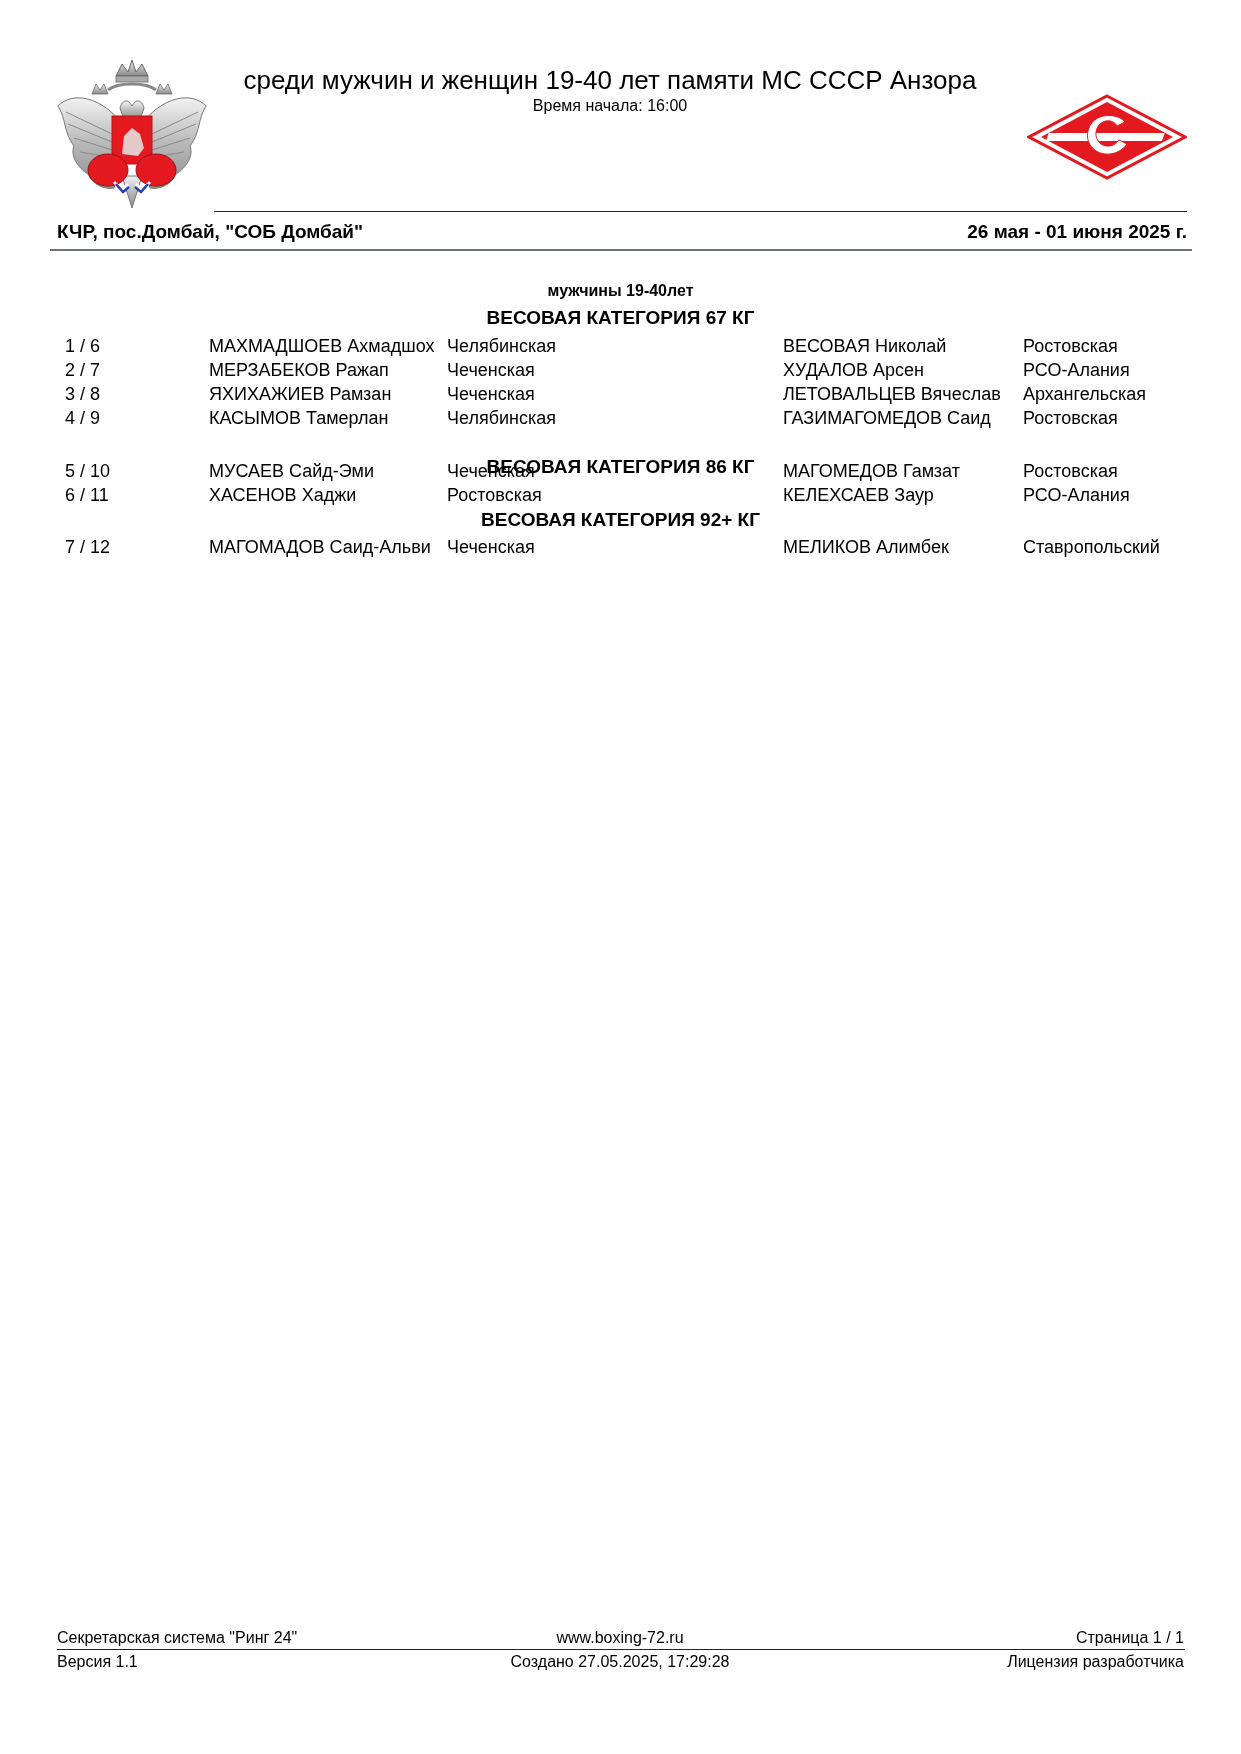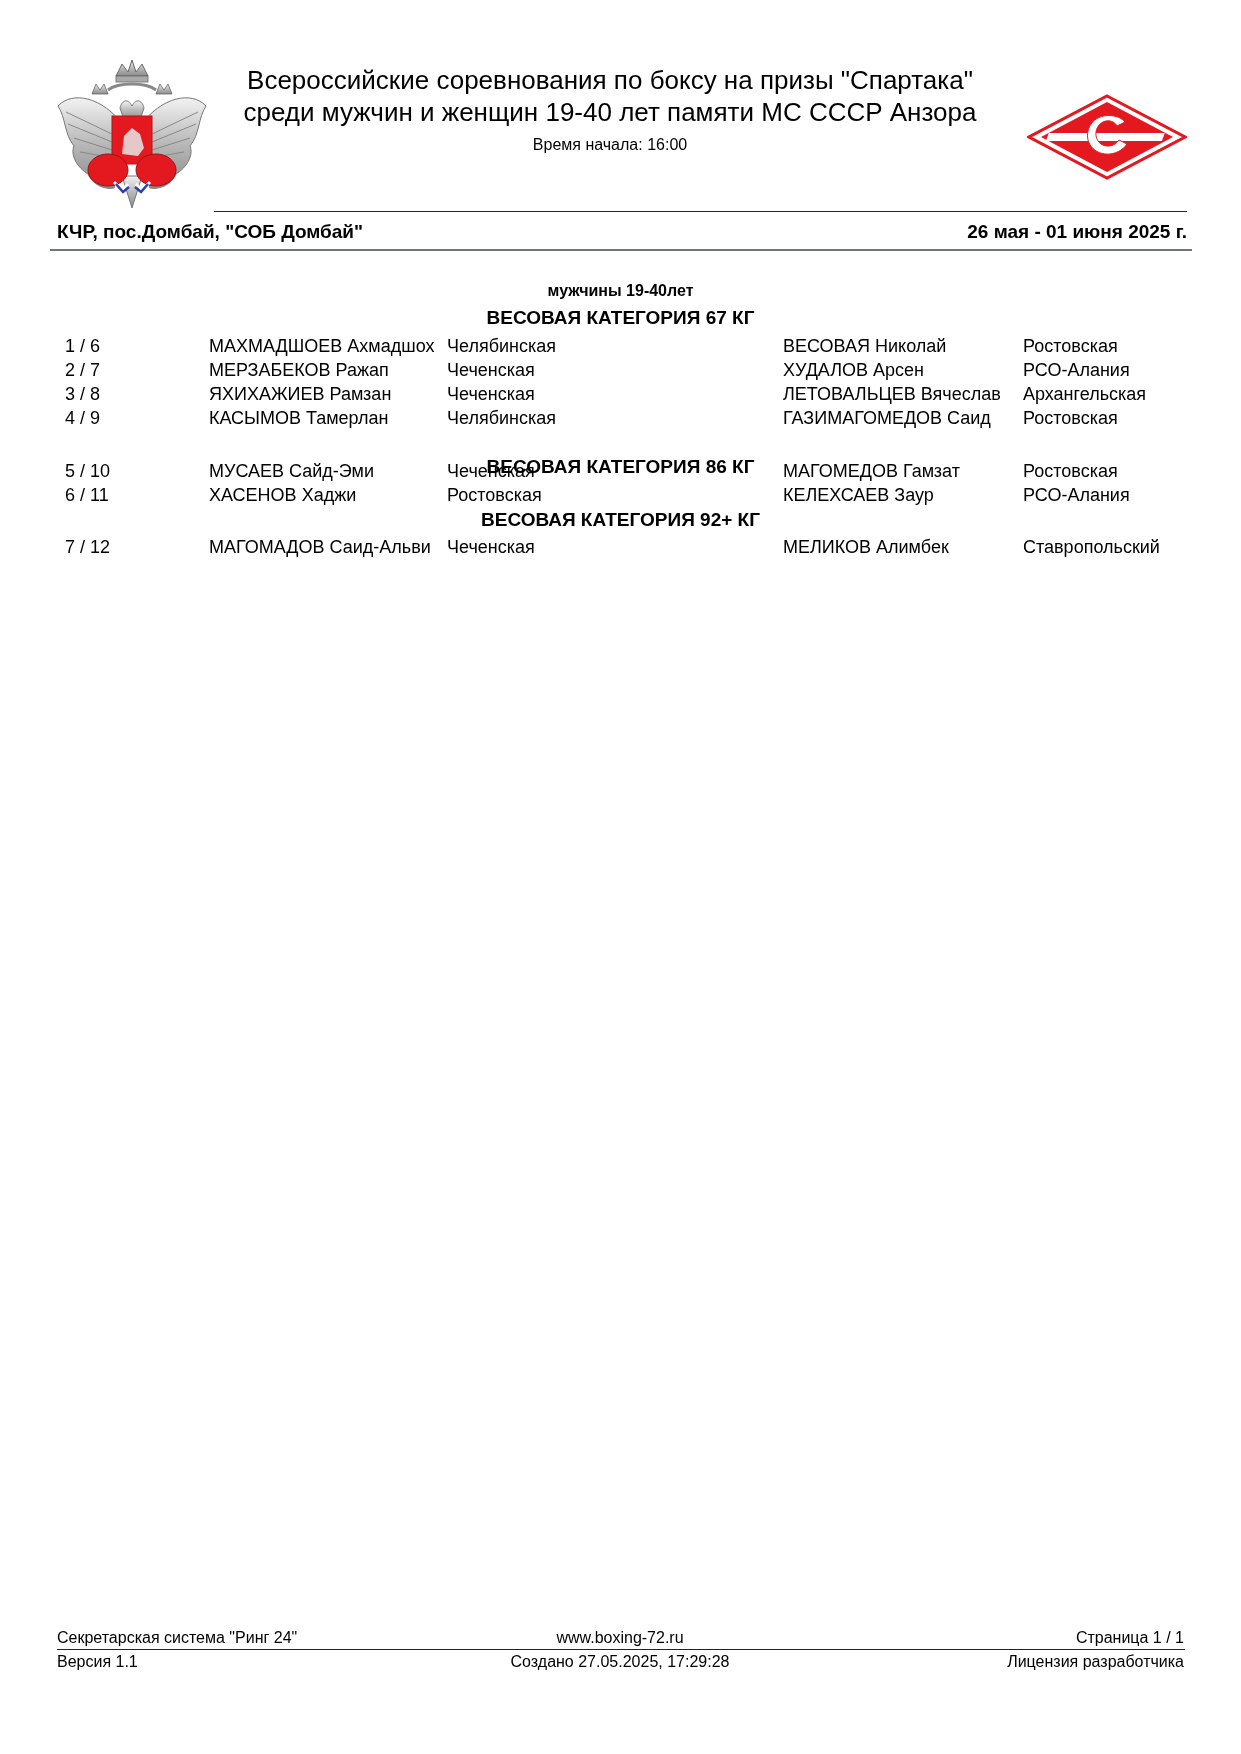--- a/index.html
+++ b/index.html
@@ -6,21 +6,21 @@
     body { width: 1241px; height: 1754px; position: relative; overflow: hidden;
            font-family: "Liberation Sans", "DejaVu Sans", sans-serif; color: #000; }
     .abs { position: absolute; }
 
     
     .emblem { left: 52px; top: 56px; width: 160px; height: 160px; }
     .spartak { left: 1027px; top: 94px; width: 160px; height: 86px; }
     .title-block { left: 200px; top: 64px; width: 820px; text-align: center; }
     .title-line { font-size: 26px; line-height: 32px; white-space: nowrap; }
     .subtitle { font-size: 22px; font-weight: bold; line-height: 28px; margin-top: 0px; }
-    .start-time { font-size: 16px; line-height: 20px; margin-top: 7px; }
+    .start-time { font-size: 16px; line-height: 20px; }
     .rule-top { left: 214px; top: 211px; width: 973px; height: 0; border-top: 1.5px solid #222; }
     .venue { left: 57px; top: 221px; font-size: 19px; font-weight: bold; }
     .dates { right: 54px; top: 221px; font-size: 19px; font-weight: bold; text-align: right; }
     .rule-mid { left: 50px; top: 249px; width: 1142px; height: 0; border-top: 2px solid #6e7480; }
 
     
     .group-title { left: 0; top: 276px; width: 1241px; text-align: center; font-size: 16px; font-weight: bold; line-height: 30px; }
     .category { left: 0; width: 1241px; text-align: center; font-size: 19px; font-weight: bold; line-height: 24px; }
     .row { left: 0; width: 1194px; height: 24px; font-size: 18px; line-height: 24px; }
     .row span { position: absolute; top: 0; white-space: nowrap; }
@@ -82,21 +82,20 @@
     <ellipse cx="56" cy="114" rx="20" ry="16" fill="#e3191f" stroke="#9e1015" stroke-width="1"></ellipse>
     <ellipse cx="104" cy="114" rx="20" ry="16" fill="#e3191f" stroke="#9e1015" stroke-width="1"></ellipse>
     <path d="M62 126 L70 134 L76 128" fill="none" stroke="#ffffff" stroke-width="3"></path>
     <path d="M64 128 L71 136 L77 131" fill="none" stroke="#2a3fb0" stroke-width="2.5"></path>
     <path d="M98 126 L90 134 L84 128" fill="none" stroke="#ffffff" stroke-width="3"></path>
     <path d="M96 128 L89 136 L83 131" fill="none" stroke="#2a3fb0" stroke-width="2.5"></path>
   </svg>
 </div>
 
 <div class="abs title-block">
-  <div class="title-line">Всероссийские соревнования по боксу на призы "Спартака"</div>
   <div class="title-line">среди мужчин и женщин 19-40 лет памяти МС СССР Анзора</div>
   <div class="start-time">Время начала: 16:00</div>
 </div>
 
 <div class="abs spartak">
   <svg width="160" height="86" viewBox="0 0 160 86">
     <polygon points="80,2 158,43 80,84 2,43" fill="none" stroke="#e3191f" stroke-width="3"></polygon>
     <polygon points="80,8 146,43 80,78 14,43" fill="#e3191f"></polygon>
     <polygon points="24,43 40,35 140,35 124,43" fill="#ffffff" opacity="0"></polygon>
     <rect x="22" y="39" width="116" height="8" fill="#ffffff" transform="skewX(-20) translate(14,0)"></rect>

